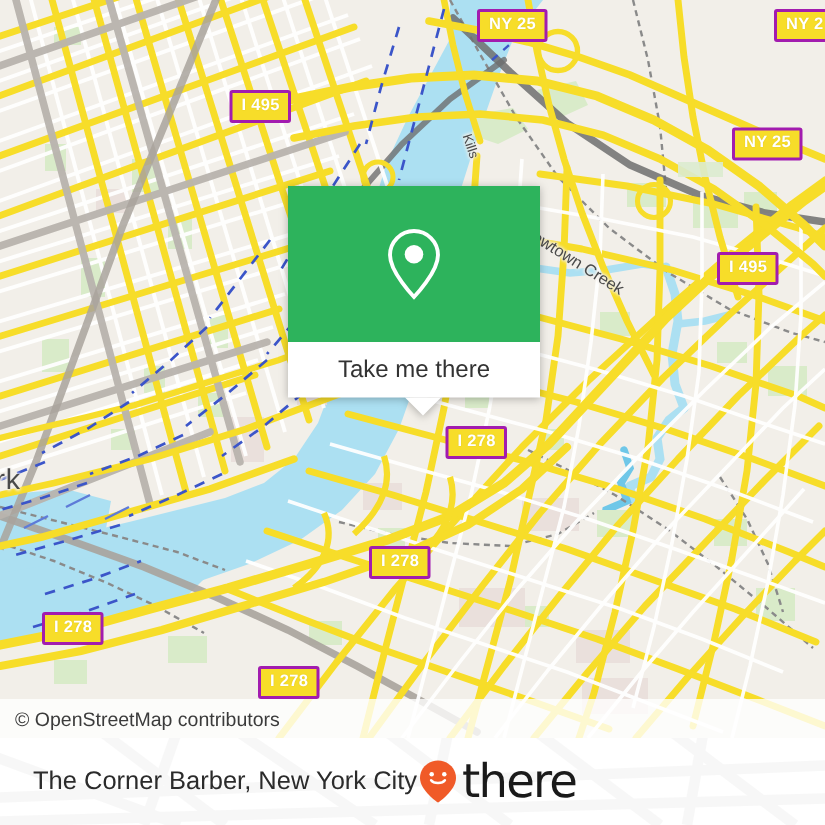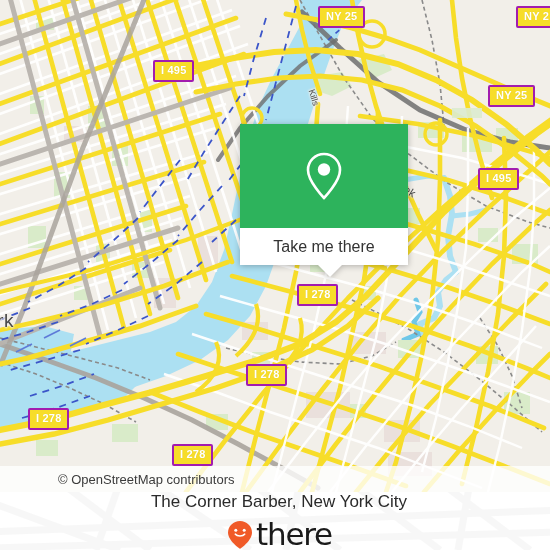--- a/index.html
+++ b/index.html
@@ -52,21 +52,20 @@
   }
   #label-kills {
     left: 316px; top: 88px; font-size: 9px; color: #4a4a4a;
     transform: rotate(72deg); transform-origin: left top;
   }
 
   
   #callout {
     position: absolute; left: 192px; top: 124px; width: 168px;
     filter: drop-shadow(0 1px 3px rgba(0,0,0,0.28));
-    margin-left: 48px;
   }
   #callout-top {
     height: 104px;
     background: #2DB35C;
     display: flex; align-items: center; justify-content: center;
   }
   #callout-pin { width: 52px; height: 52px; display:block; }
   #callout-bottom {
     background: #ffffff;
     height: 37px;
@@ -80,38 +79,37 @@
     border-left: 12px solid transparent;
     border-right: 12px solid transparent;
     border-top: 12px solid #ffffff;
     margin-left: 78px;
   }
 
   
   #attribution {
     position: absolute; left: 0; top: 466px; width: 550px; height: 26px;
     background: rgba(255,255,255,0.78);
-    display: flex; align-items: center; padding-left: 48px;
+    display: flex; align-items: center;
   }
   #attribution-text {
     font-size: 13px; color: #3b3b3b; padding-left: 10px;
     font-family: "Liberation Sans", sans-serif;
   }
 
   
   #footer {
     position: absolute; left: 0; top: 492px; width: 550px; height: 58px;
     background: #ffffff; overflow: hidden;
   }
   #footer-map-bg { position: absolute; left:0; top:0; width: 550px; height: 58px; opacity: .5; }
   #footer-inner {
     position: relative; width: 100%; height: 100%;
-    display: flex; align-items: center; justify-content: space-between;
+    display: flex; align-items: center; 
     padding: 0 14px 0 22px;
-    flex-direction: column;
   }
   #footer-title {
     font-size: 17px; color: #2b2b2b; font-family: "Liberation Sans", sans-serif;
     white-space: nowrap;
   }
   #moovit-logo { display: flex; align-items: center; gap: 2px; }
   #moovit-mark { width: 28px; height: 30px; display:block; }
   #moovit-wordmark {
     font-size: 31px; color: #1a1a1a; font-family: "DejaVu Sans", sans-serif;
     letter-spacing: -1.2px; line-height: 1; font-weight: 400;

